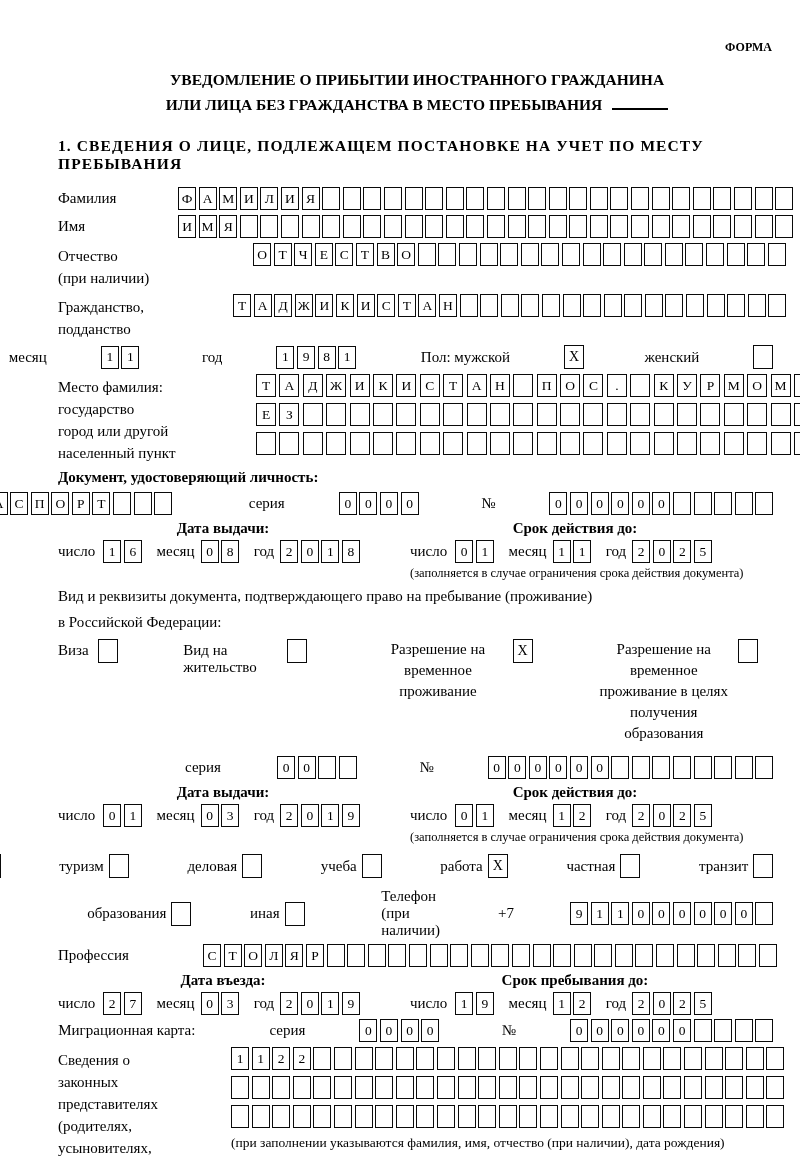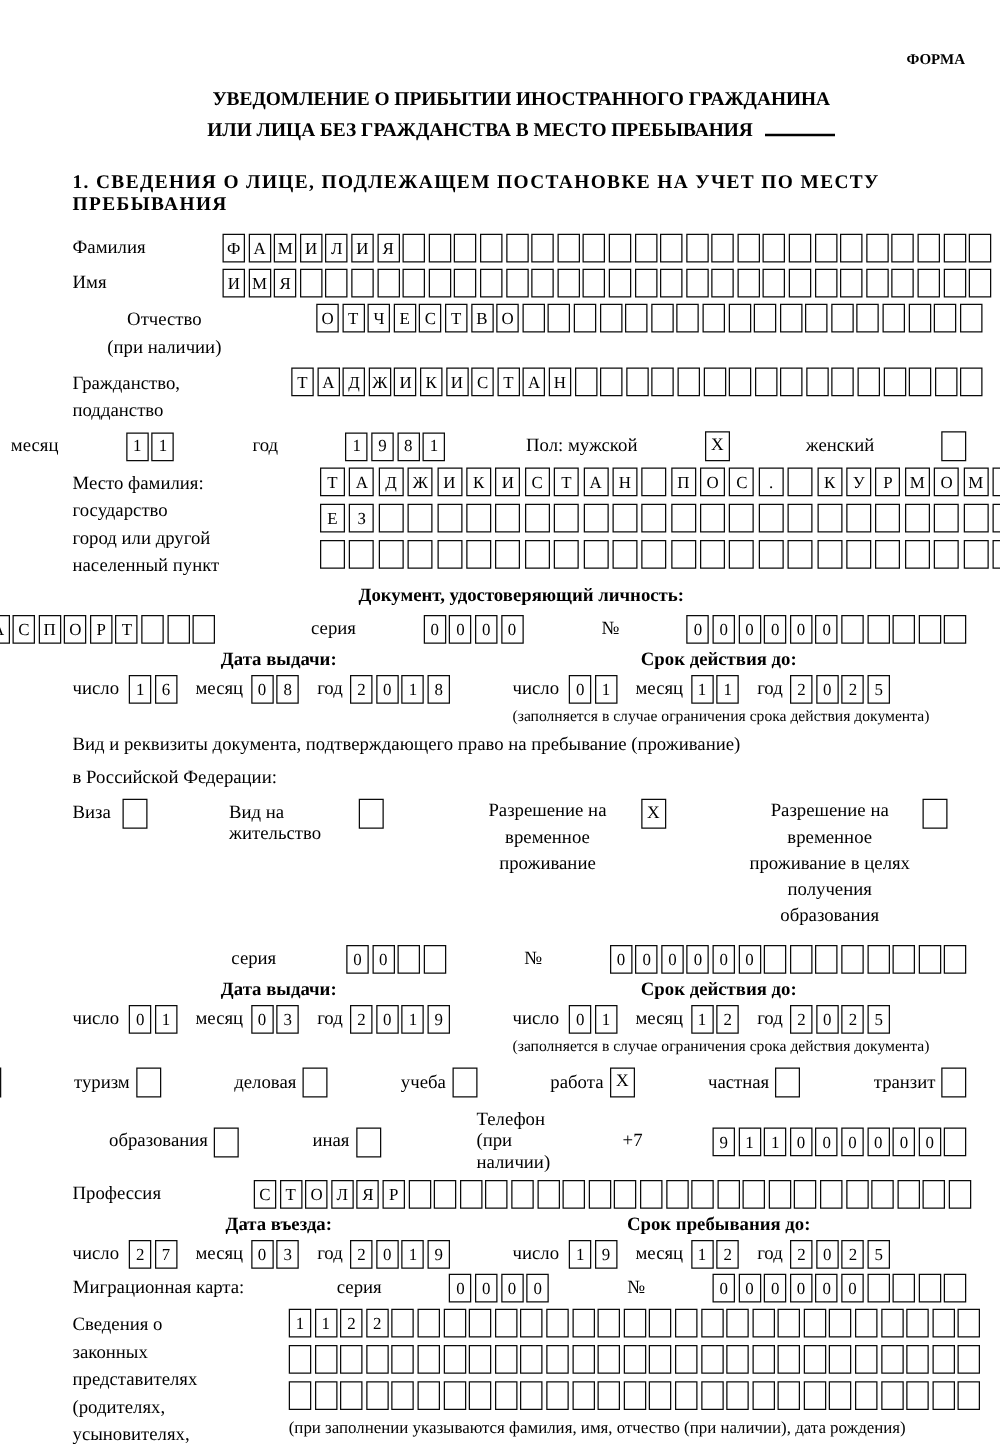--- a/index.html
+++ b/index.html
@@ -18,42 +18,42 @@
   .s1{font-weight:bold;font-size:15.5px;letter-spacing:1.1px;margin-top:20px;}
 
   
   .rows{margin-top:14px;font-size:15px;}
   .frow{display:flex;align-items:flex-start;margin-bottom:5px;gap:48px;}
   .lbl{flex:none;padding-top:3px;}
   .w72{width:72px;}
   .w50{width:50px;}
   .w97{width:97px;}
   .lblcol{flex:none;display:flex;flex-direction:column;line-height:22px;padding-top:2px;}
-  .w147{width:147px;align-items:center;}
+  .w147{width:147px;}
   .w127{width:127px;}
   .w150{width:150px;}
   .w125{width:125px;}
 
   .cells{display:inline-flex;flex:none;}
   .cell{box-sizing:border-box;flex:none;width:18px;height:23px;border:1.6px solid #0a0a0a;
         margin-right:2.6px;display:inline-flex;align-items:center;justify-content:center;
         font-size:13.5px;line-height:1;background:#fff;}
   .sp .cell{width:20px;margin-right:3.4px;}
   .cb1 .cell{width:20px;height:24px;font-size:14px;}
 
   .dg{align-items:center;justify-content:flex-end;}
   .dg .lbl{padding-top:0;}
   .dlbl{margin:0 6px 0 12px;flex:none;}
   .dlbl.first{margin-left:10px;}
   .dlbl2{margin:0 6px 0 10px;flex:none;}
   .sexl{margin-left:14px;flex:none;}
 
   .bpcol .cells{display:flex;margin-bottom:6px;}
 
-  .sechead{text-align:center;font-weight:bold;font-size:15px;margin:2px 0 6px 0;}
+  .sechead{text-align:left;font-weight:bold;font-size:15px;margin:2px 0 6px 0;}
 
   .twocol{display:flex;margin-bottom:4px;}
   .tc-l{width:352px;flex:none;}
   .tc-r{flex:1;}
   .dg-head{text-align:center;margin-bottom:3px;width:330px;font-weight:bold;}
   .dgrow{display:flex;align-items:center;}
   .note{font-size:12.5px;margin-top:3px;width:355px;}
 
   .plain{margin-bottom:4px;line-height:22px;}
 

